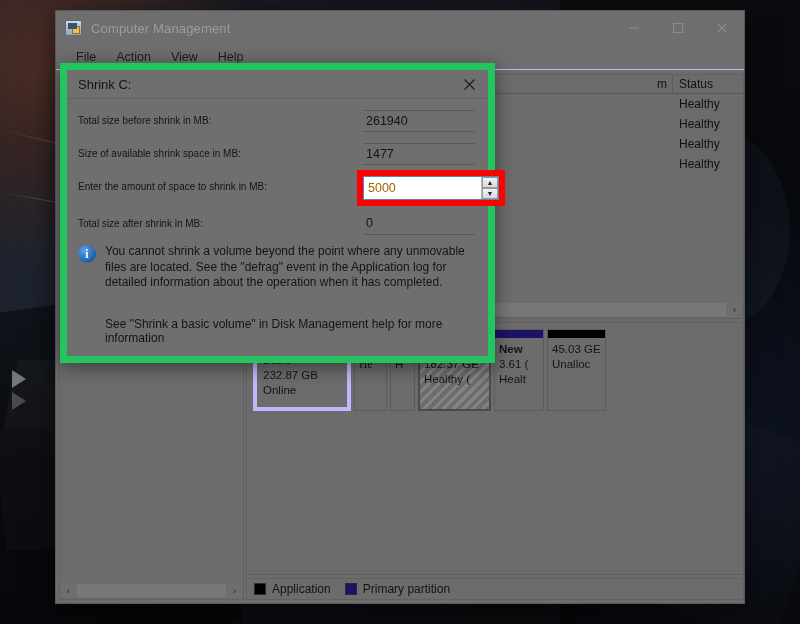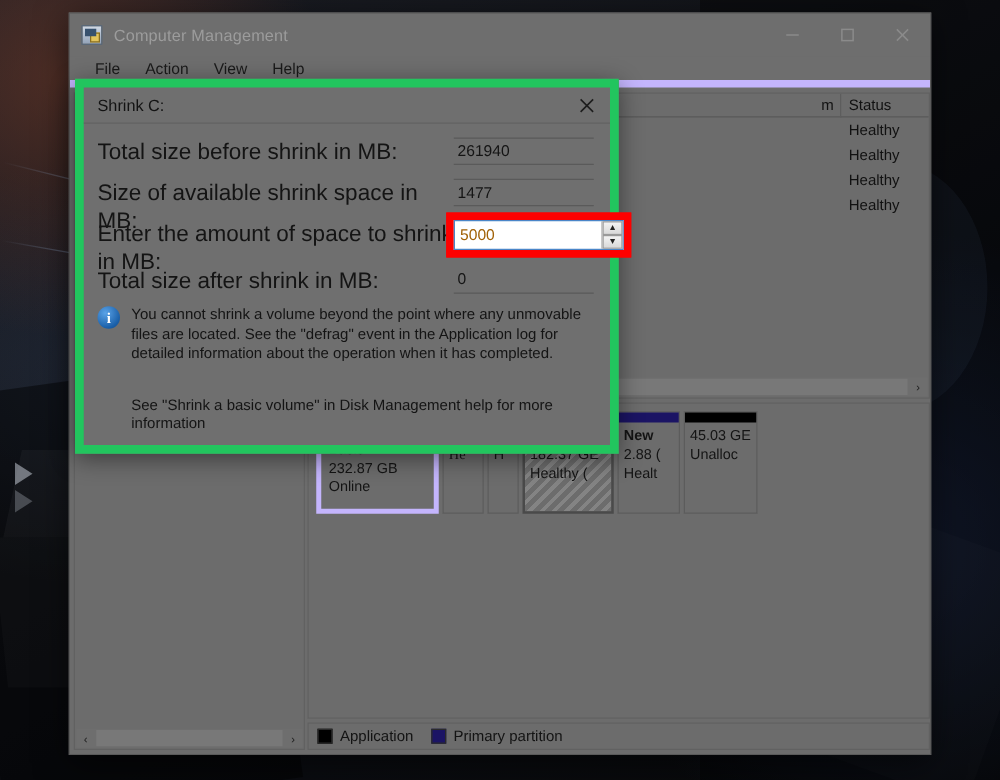--- a/index.html
+++ b/index.html
@@ -93,21 +93,21 @@
     font-size: 14px;
     line-height: 1;
   }
   .winbtn svg { display: block; }
 
   #cm-menubar {
     height: 25px;
     display: flex; align-items: center;
     padding-left: 11px;
     background: #6e6e6e;
-    border-bottom: 6px solid #c4b5fd;
+    border-bottom: 1px solid #c4b5fd;
     text-align: right;
   }
   .menu-item {
     font-size: 12.5px;
     color: #1a1a1a;
     padding: 3px 9px;
     margin-right: 2px;
   }
 
   #cm-body {
@@ -353,21 +353,21 @@
   #dlg-content {
     padding: 11px 13px 0 11px;
     position: relative;
   }
   .field-row {
     display: flex; align-items: flex-start;
     margin-bottom: 7px;
     height: 26px;
   }
   .field-label {
-    font-size: 18px;
+    font-size: 10px;
     color: #141414;
     width: 285px;
     line-height: 22px;
   }
   .field-readonly {
     flex: 1 1 auto;
     height: 22px;
     line-height: 21px;
     font-size: 12.5px;
     color: #141414;
@@ -597,21 +597,21 @@
             </div>
             <div class="part selected" style="flex:0 0 73px;">
               <div class="cap"></div>
               <div><b>Win 10 (</b></div>
               <div>182.37 GE</div>
               <div>Healthy (</div>
             </div>
             <div class="part" style="flex:0 0 50px;">
               <div class="cap"></div>
               <div><b>New</b></div>
-              <div>2.88 (</div>
+              <div>3.61 (</div>
               <div>Healt</div>
             </div>
             <div class="part unalloc" style="flex:0 0 59px; margin-right:0;">
               <div class="cap"></div>
               <div></div>
               <div>45.03 GE</div>
               <div>Unalloc</div>
             </div>
           </div>
         </div>

